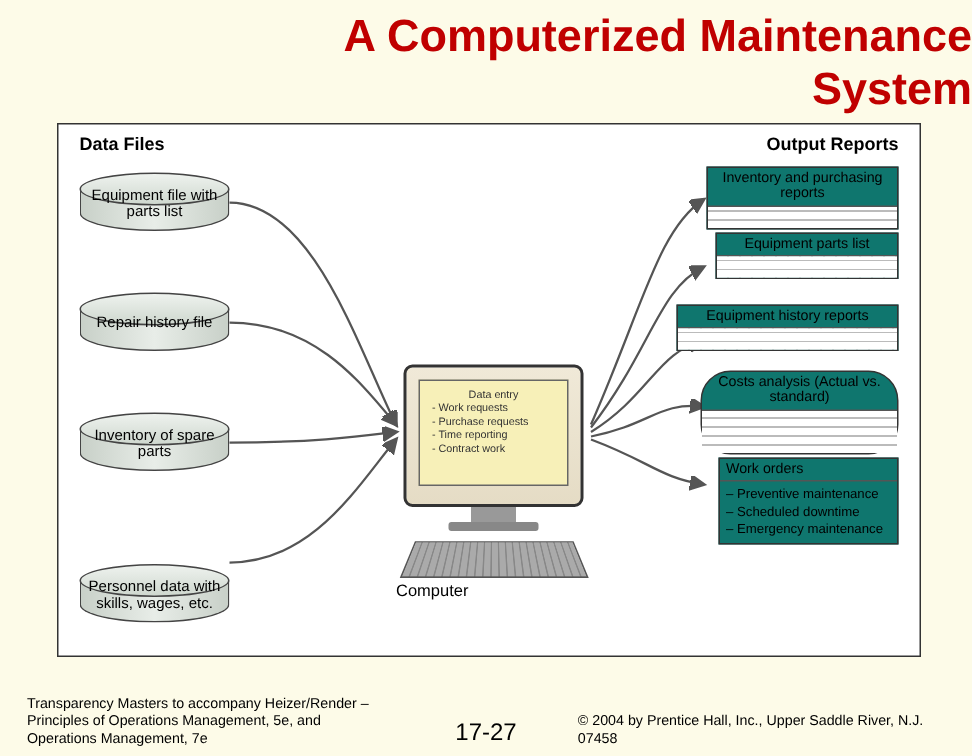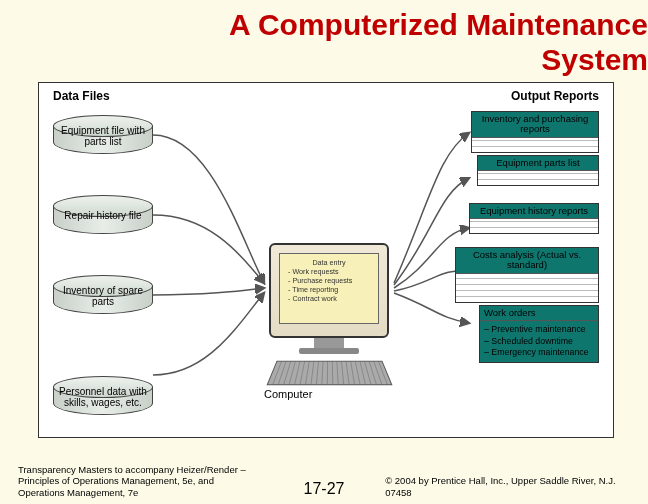--- a/index.html
+++ b/index.html
@@ -228,25 +228,25 @@
   </svg>
 
   <div class="report" style="right:14px; top:28px; width:128px;">
     <div class="report-head">Inventory and purchasing reports</div>
     <div class="report-grid" style="height:14px;"></div>
   </div>
   <div class="report" style="right:14px; top:72px; width:122px;">
     <div class="report-head">Equipment parts list</div>
     <div class="report-grid" style="height:14px;"></div>
   </div>
-  <div class="report" style="right:14px; top:120px; width:130px;">
+  <div class="report" style="right:14px; top:120px; width:148px;">
     <div class="report-head">Equipment history reports</div>
     <div class="report-grid" style="height:14px;"></div>
   </div>
-  <div class="report" style="right:14px; top:164px; width:144px;">
+  <div class="report" style="right:14px; top:164px; width:132px;border-radius:20px;">
     <div class="report-head">Costs analysis (Actual vs. standard)</div>
     <div class="report-grid"></div>
   </div>
   <div class="report" style="right:14px; top:222px; width:120px;">
     <div class="report-head" style="text-align:left;padding-left:4px;">Work orders</div>
     <div class="wo-body">
       – <span>Preventive maintenance</span><br>
       – <span>Scheduled downtime</span><br>
       – <span>Emergency maintenance</span>
     </div>

